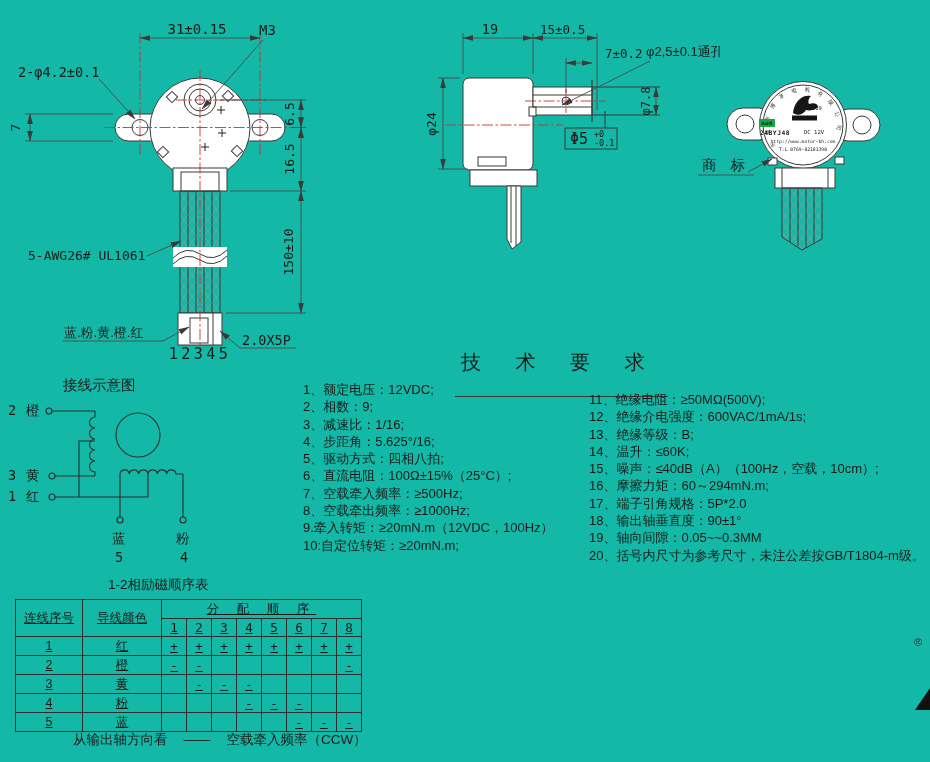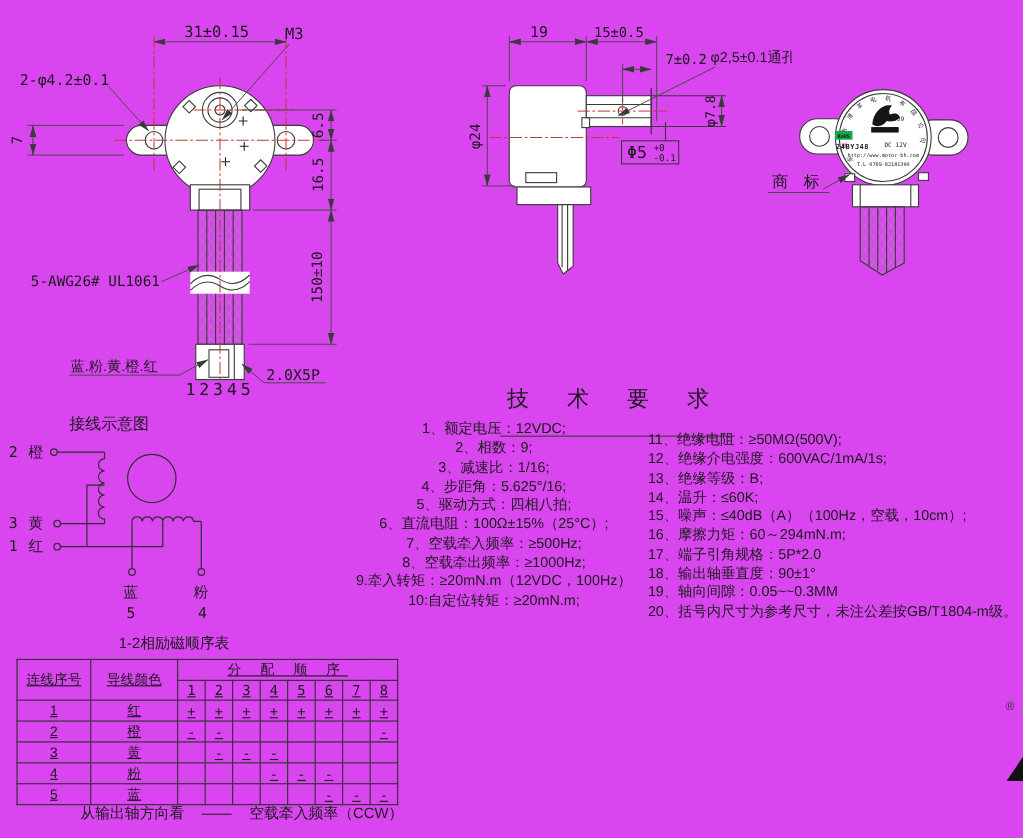--- a/index.html
+++ b/index.html
@@ -1,23 +1,23 @@
 <!DOCTYPE html>
 <html><head>
 <meta charset="utf-8">
 <style>
   html,body{margin:0;padding:0;background:#fff;}
-  #page{position:relative;width:930px;height:762px;background:#d946ef;overflow:hidden;
+  #page{position:relative;width:930px;height:762px;background:#14b8a6;overflow:hidden;
         font-family:"Liberation Sans",sans-serif;color:#1a1a1a;}
   svg text{font-family:"DejaVu Sans Mono","Liberation Sans",monospace;fill:#1a1a1a;}
   svg text.cjk{font-family:"Liberation Sans",sans-serif;}
   .abs{position:absolute;}
   #tech-title{left:455px;top:349px;font-size:20px;letter-spacing:9px;word-spacing:11px;
               padding:0 14px 20px 6px;border-bottom:1.2px solid #3a3a3a;white-space:nowrap;}
-  #tech-left{left:303px;top:381px;width:292px;text-align:center;}
+  #tech-left{left:303px;top:381px;width:292px;}
   #tech-right{left:589px;top:391px;width:345px;}
   .tech-item{font-size:13px;line-height:17.3px;white-space:nowrap;}
   #wiring-svg{left:0;top:370px;}
   #front-svg{left:0;top:0;}
   #side-svg{left:410px;top:0;}
   #back-svg{left:690px;top:40px;}
   #seq-table{left:15px;top:599px;border-collapse:collapse;table-layout:fixed;}
   #seq-table td,#seq-table th{border:1px solid #2e2e2e;text-align:center;padding:0;
        font-size:12.5px;font-weight:normal;color:#1a1a1a;overflow:hidden;}
   #seq-table{border:1.5px solid #2e2e2e;text-decoration:underline;}

